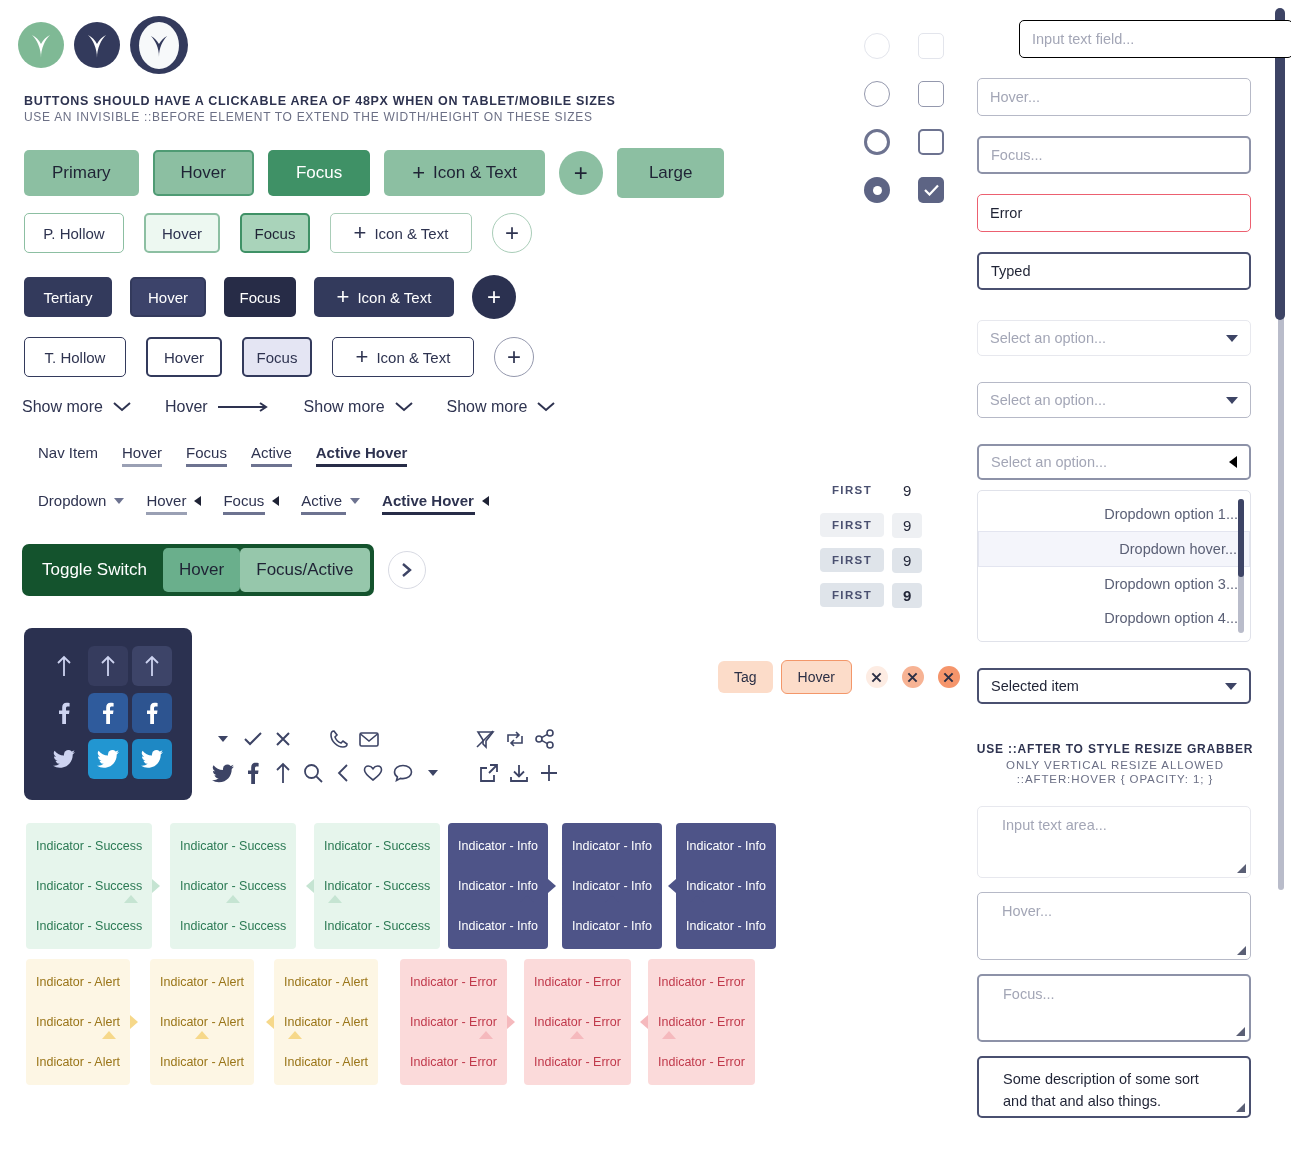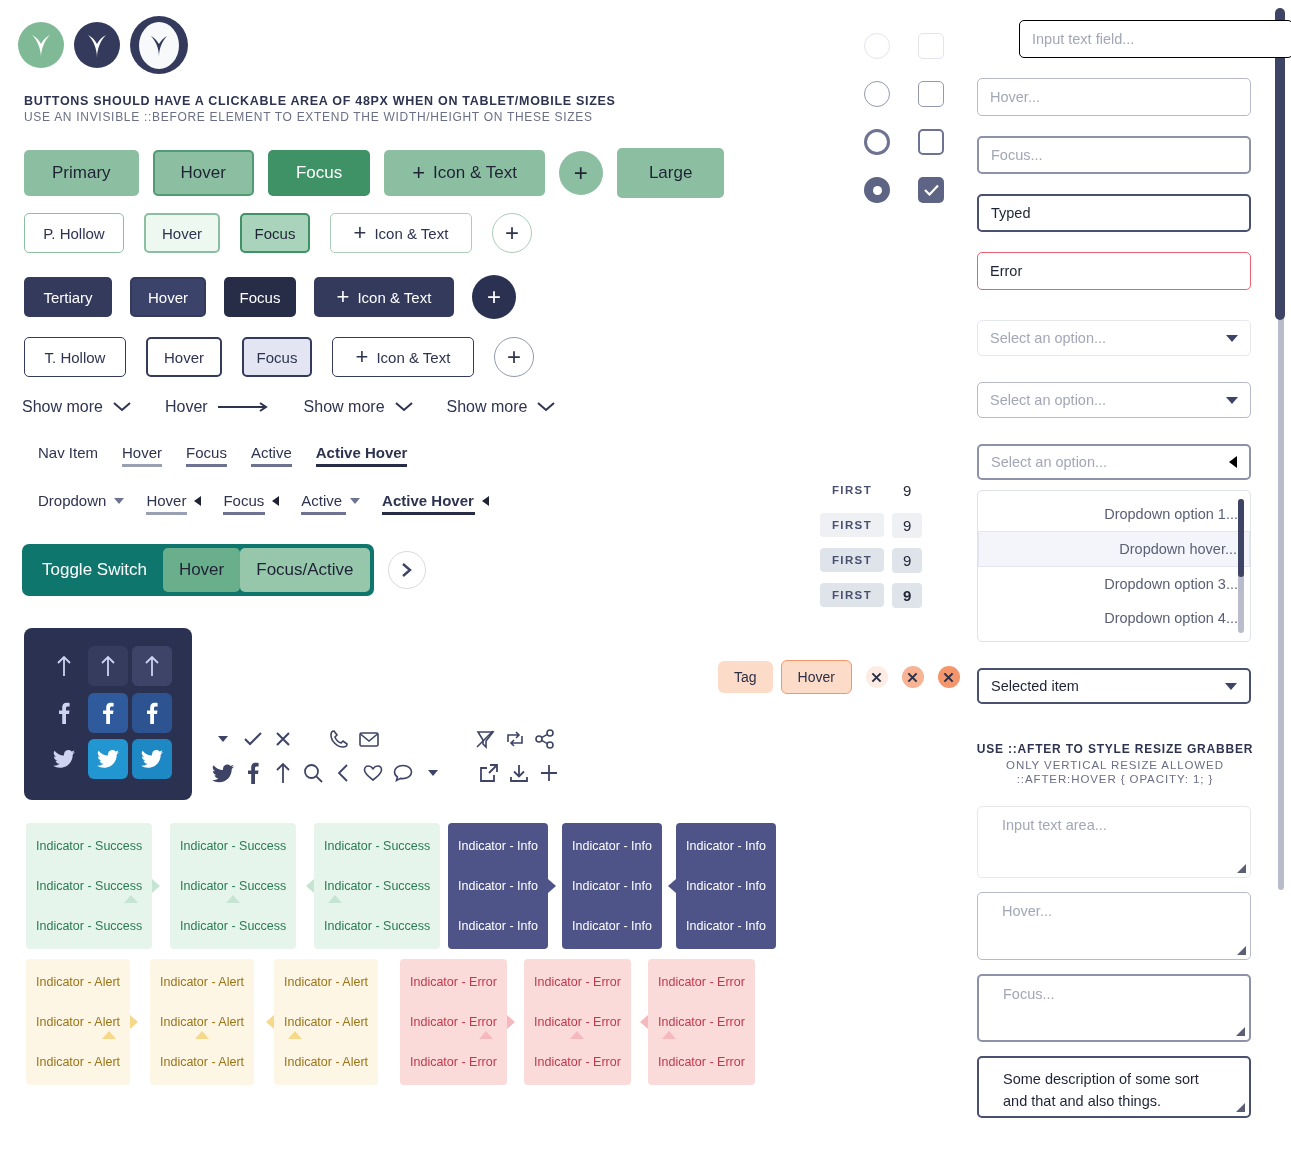--- a/index.html
+++ b/index.html
@@ -92,21 +92,21 @@
   .drop-item { font-size: 15px; color: #2e3350; padding-bottom: 6px; cursor: pointer;
       position: relative; display: flex; align-items: center; gap: 8px; }
   .drop-item.u::after { content:''; position:absolute; left:0; right:14px; bottom:0; height:3px; }
   .caret-d { width: 0; height: 0; border-left: 5px solid transparent; border-right: 5px solid transparent;
       border-top: 6px solid #6d7390; }
   .caret-l { width: 0; height: 0; border-top: 5px solid transparent; border-bottom: 5px solid transparent;
       border-right: 7px solid #1f2335; }
 
   
   .togglewrap { position: absolute; left: 22px; top: 544px; display:flex; align-items:center; gap: 14px; }
-  .toggle { background: #0f766e; border-radius: 7px; display: flex; align-items: center;
+  .toggle { background: #14532d; border-radius: 7px; display: flex; align-items: center;
       padding: 4px; height: 52px; }
   .tg { border-radius: 5px; font-size: 17px; padding: 0 16px; height: 44px;
       display: flex; align-items: center; cursor: pointer; }
   .tg-1 { color: #fff; }
   .tg-2 { background: #6aaf8c; color: #1f2335; }
   .tg-3 { background: #96c7ab; color: #1f2335; }
   .next-circle { width: 38px; height: 38px; border-radius: 50%; border: 1px solid #d8dae3;
       display:flex; align-items:center; justify-content:center; cursor: pointer; }
 
   
@@ -783,22 +783,22 @@
             <path d="M1 6 L5.5 10.5 L14 1.5" stroke="#ffffff" stroke-width="2.2" fill="none"></path>
           </svg>
       </span>
     </div>
   </div>
 
   <div class="fields">
     <div class="tf tf-1 ph">Input text field...</div>
     <div class="tf tf-2 ph">Hover...</div>
     <div class="tf tf-3 ph">Focus...</div>
+    <div class="tf tf-5">Error</div>
     <div class="tf tf-4">Typed</div>
-    <div class="tf tf-5">Error</div>
   </div>
 
   <div class="selects">
     <div class="sel sel-1">
       <span>Select an option...</span>
       <i class="caret-fill"></i>
     </div>
     <div class="sel sel-2">
       <span>Select an option...</span>
       <i class="caret-fill"></i>

